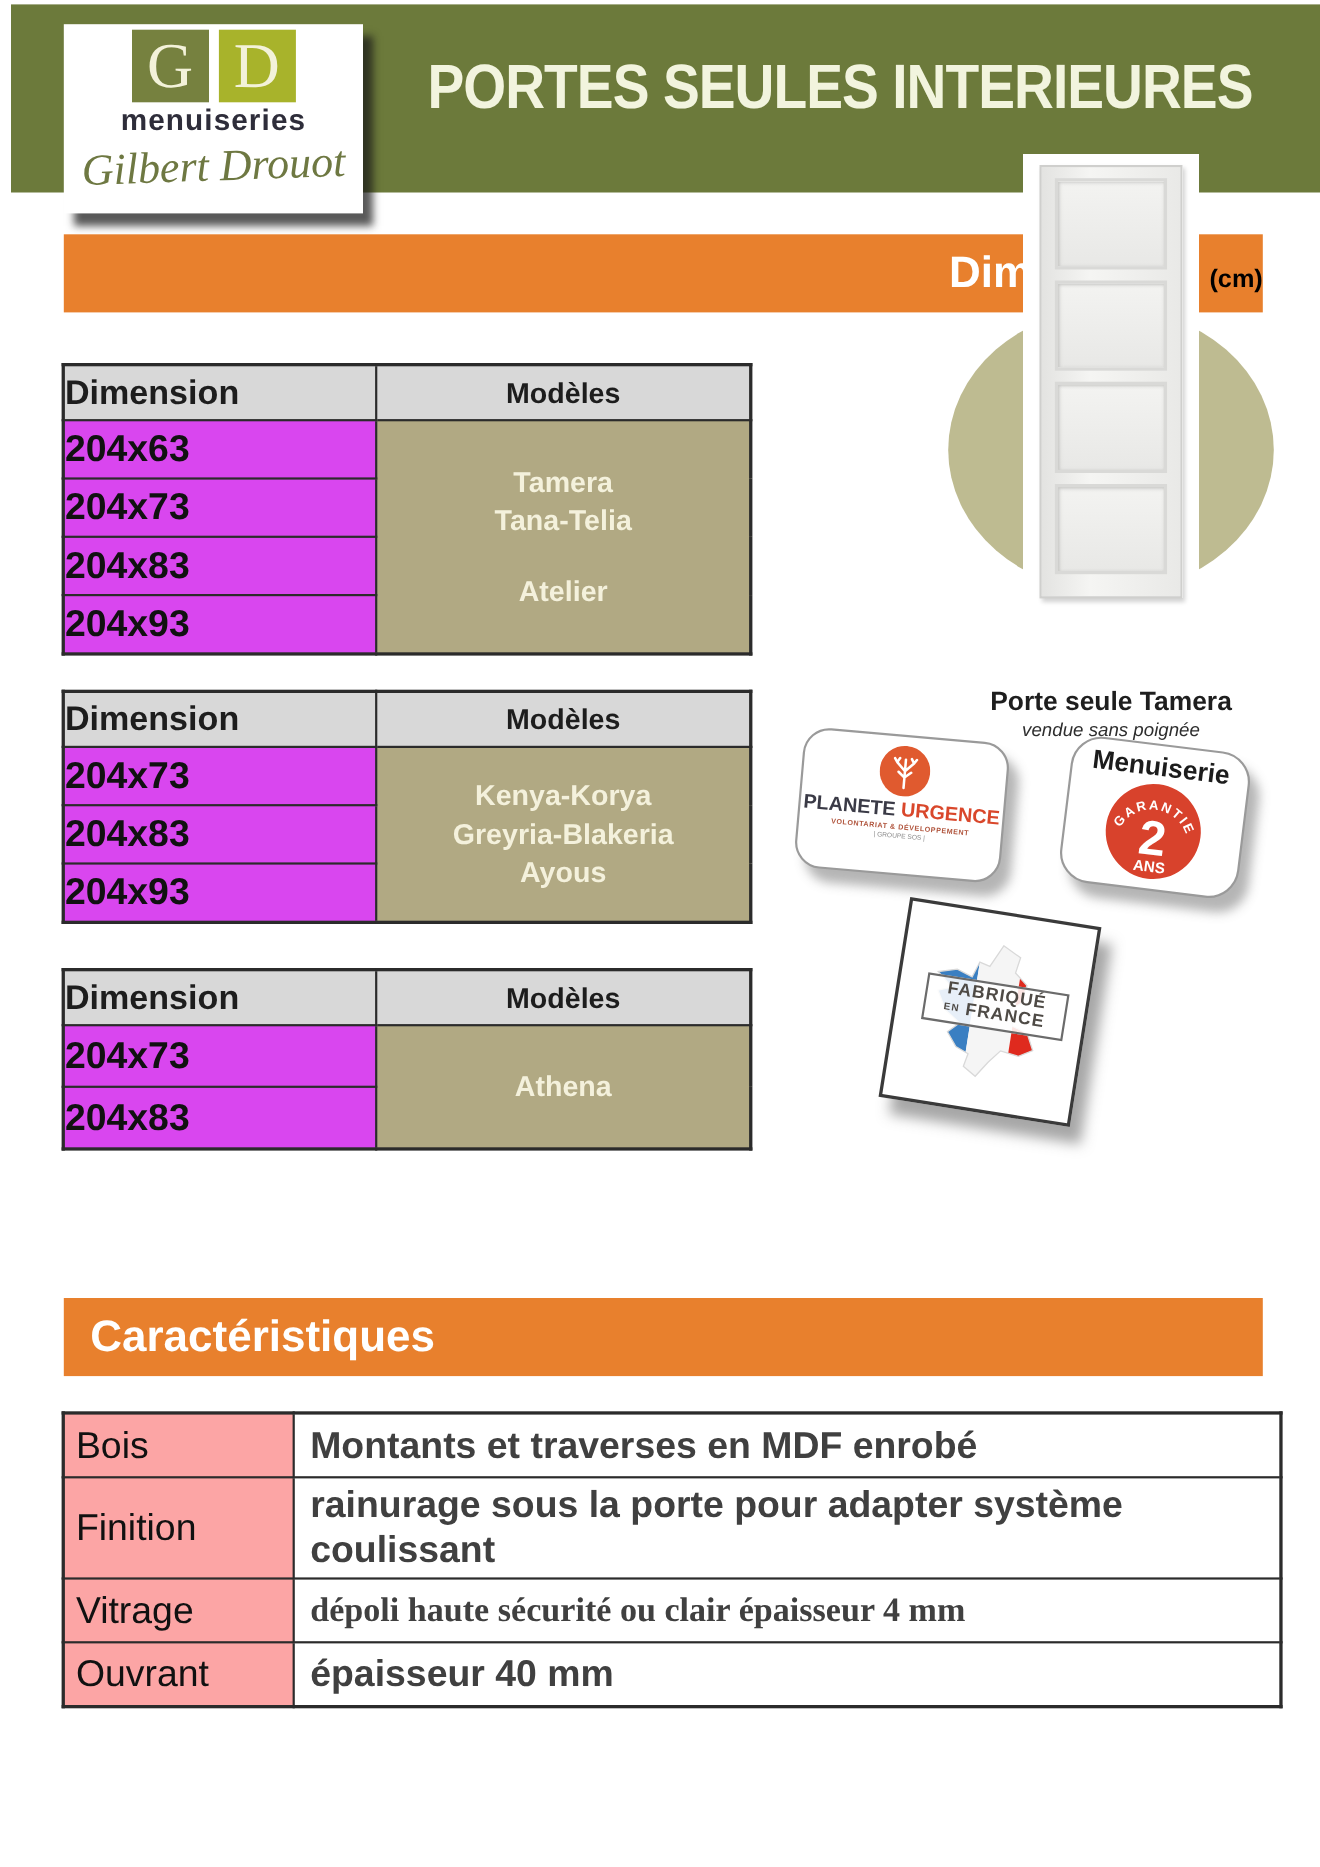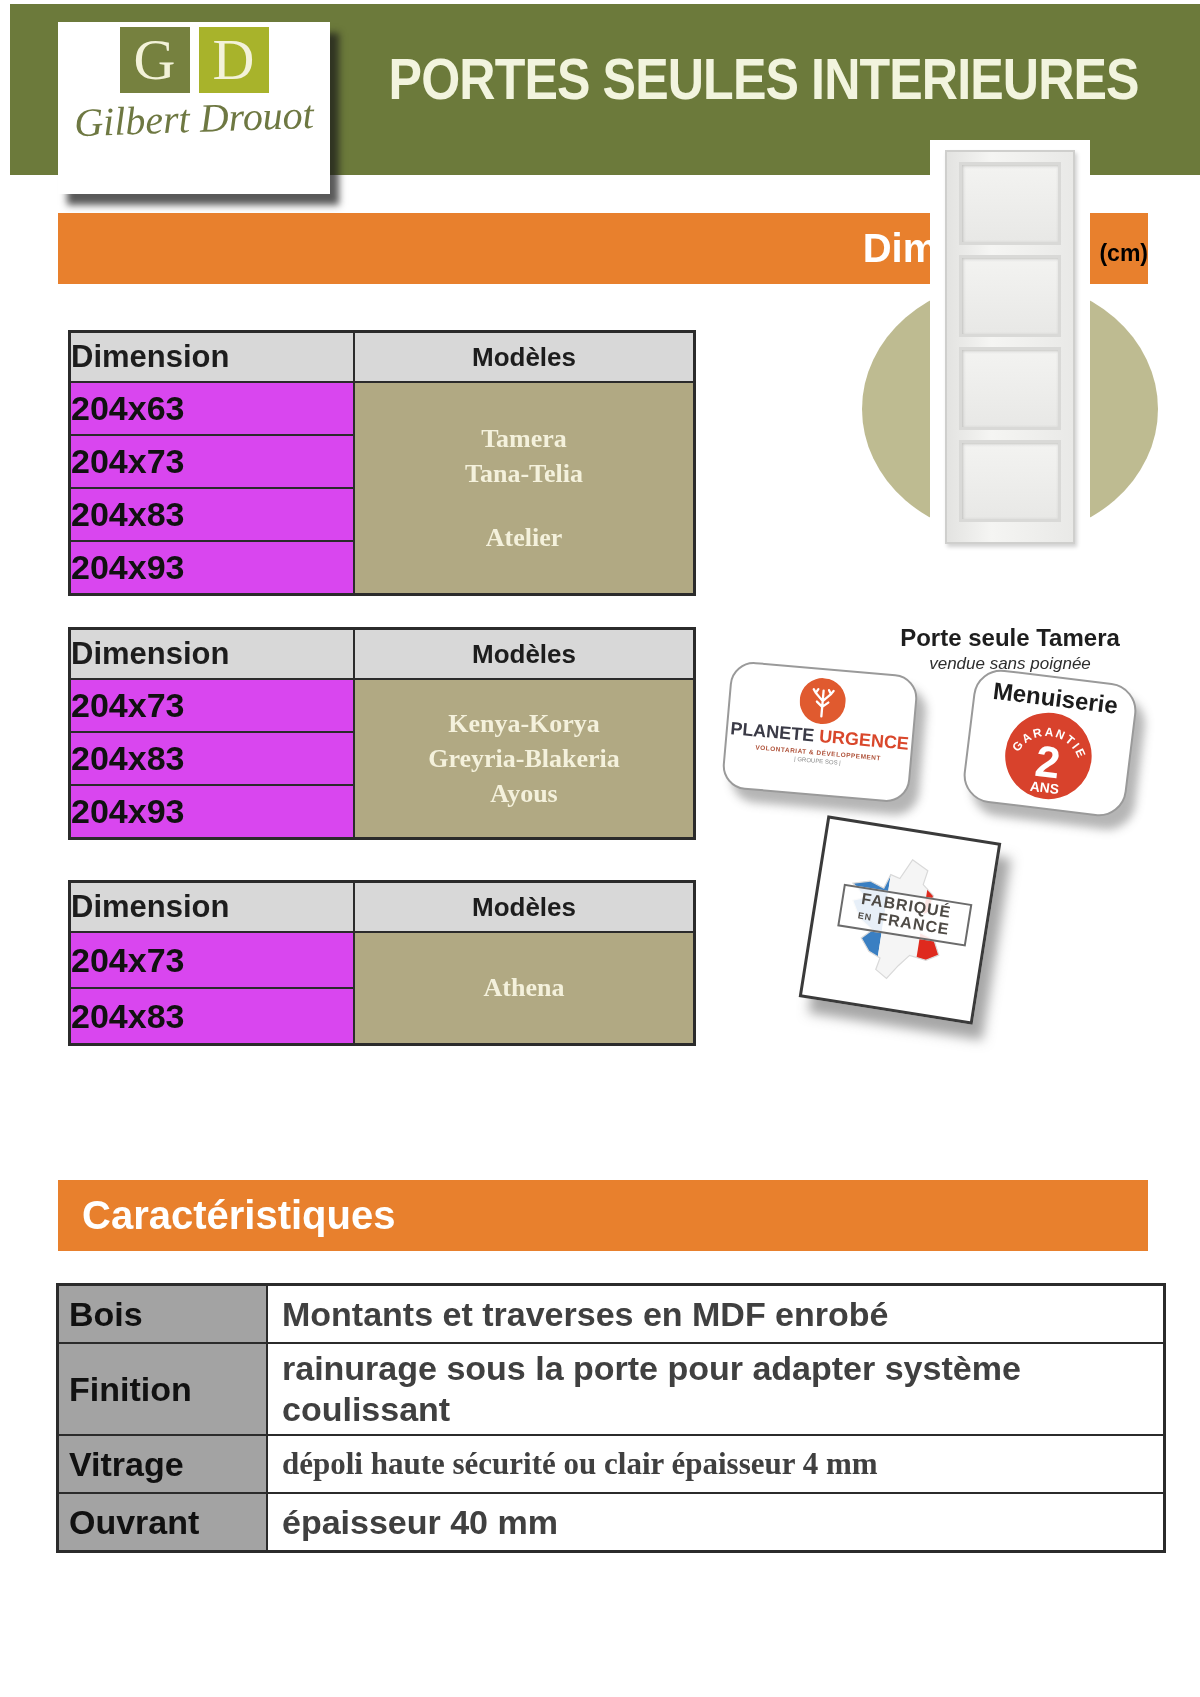--- a/index.html
+++ b/index.html
@@ -38,30 +38,30 @@
         background:linear-gradient(90deg,#e3e3e1,#f5f5f3 35%,#e9e9e7);
         border:2px solid #cfcfcd;box-sizing:border-box;box-shadow:2px 3px 4px rgba(0,0,0,0.18);
         display:flex;flex-direction:column;padding:10px 12px 20px 12px;gap:10px;}
   .door-panel{flex:1;border:3px solid #d9d9d7;background:linear-gradient(180deg,#f3f3f1,#e8e8e6);
               box-shadow:inset 1px 1px 3px rgba(150,150,148,0.5);}
   .door-caption{position:absolute;left:880px;top:580px;width:260px;text-align:center;z-index:3;}
   .door-caption .cap{font-size:24px;font-weight:bold;color:#1e1e1e;margin-top:44px;}
   .door-caption .sub{font-size:17px;font-style:italic;color:#2e2e2e;margin-top:2px;}
 
   
-  .dim-table{position:absolute;left:68px;border-collapse:collapse;z-index:2;}
+  .dim-table{position:absolute;left:56px;border-collapse:collapse;z-index:2;}
   .dim-table td,.dim-table th{border:2px solid #2b2b2b;padding:0;}
   .dim-table{border:3px solid #2b2b2b;}
   .th-dim{background:#d8d8d8;width:282px;text-align:left;font-size:31px;font-weight:bold;
           padding-left:10px;height:48px;color:#1d1d1d;}
   .th-mod{background:#d8d8d8;width:338px;text-align:center;font-size:26px;font-weight:bold;color:#1d1d1d;}
   .td-dim{background:#d946ef;font-size:34px;font-weight:bold;text-align:left;padding-left:12px;
           height:51px;color:#111111;}
   .td-models{background:#b1a983;color:#f4f1dc;text-align:center;vertical-align:middle;
-             font-size:26px;font-weight:bold;line-height:1.35;font-family:Liberation Serif, serif;}
+             font-size:26px;font-weight:bold;line-height:1.35;}
   .models-gap{margin-top:28px;}
 
   
   .badge{position:absolute;background:#ffffff;z-index:4;}
   .badge-planete{left:726px;top:668px;width:184px;height:124px;border:2px solid #9a9a9a;
                  border-radius:24px;transform:rotate(5deg);
                  box-shadow:10px 12px 10px rgba(90,90,90,0.45);
                  display:flex;flex-direction:column;align-items:center;}
   .planete-disc{width:46px;height:46px;margin-top:8px;}
   .planete-name{font-size:18px;font-weight:bold;margin-top:2px;white-space:nowrap;}
@@ -83,21 +83,21 @@
   .france-map{position:absolute;left:28px;top:22px;width:120px;height:136px;}
   .france-label{position:absolute;left:24px;top:62px;width:126px;background:rgba(255,255,255,0.88);
                 border:2px solid #6b6b6b;text-align:center;padding:2px 0 3px 0;}
   .france-l1{font-size:16px;font-weight:bold;color:#4e4a45;letter-spacing:1px;line-height:1.05;}
   .france-l2{font-size:16px;font-weight:bold;color:#4e4a45;letter-spacing:1px;line-height:1.05;}
   .france-en{font-size:9px;vertical-align:2px;}
 
   
   .car-table{position:absolute;left:56px;top:1283px;border-collapse:collapse;border:3px solid #2b2b2b;}
   .car-table td{border:2px solid #2b2b2b;vertical-align:middle;}
-  .car-label{width:196px;font-size:34px;font-weight:bold;padding-left:10px;color:#111111;background:#a3a3a3;}
+  .car-label{width:196px;font-size:34px;font-weight:normal;padding-left:10px;color:#111111;background:#fca5a5;}
   .car-value{width:880px;font-size:34px;font-weight:bold;padding-left:14px;color:#404040;background:#fff;
              line-height:1.2;}
   .row-bois td{height:54px;}
   .row-finition td{height:88px;}
   .row-vitrage td{height:54px;}
   .row-ouvrant td{height:54px;}
   .serif-value{font-family:"Liberation Serif",serif;font-size:31px;}
 </style>
 </head>
 <body>
@@ -105,20 +105,21 @@
 <div id="page">
 
   <div class="olive-band"></div>
   <div class="page-title">PORTES SEULES INTERIEURES</div>
 
   <div class="logo-box">
     <div class="gd-row">
       <div class="gd-sq gd-g">G</div>
       <div class="gd-sq gd-d">D</div>
     </div>
+    <div class="logo-brand">menuiseries</div>
     <div class="logo-sign">Gilbert Drouot</div>
   </div>
 
   <div class="section-bar" id="bar-dimensions">
     <span class="big">Dimensions</span>
     <span class="small">(cm)</span>
   </div>
 
   <div class="khaki-circle"></div>
   <div class="door-box">

